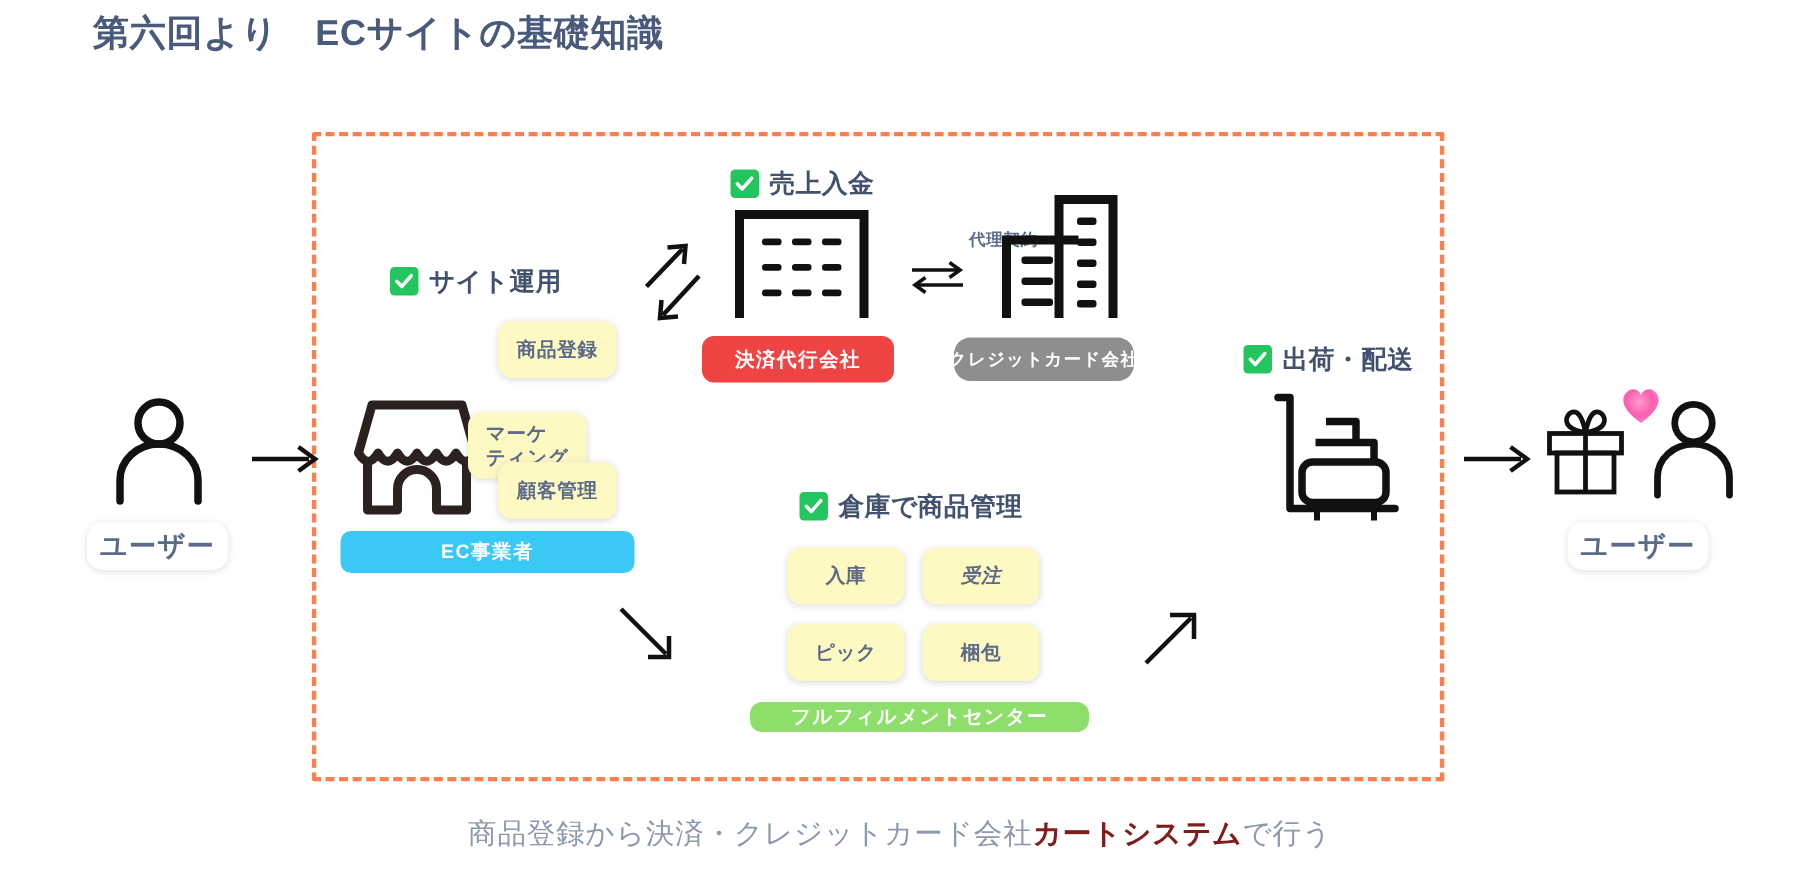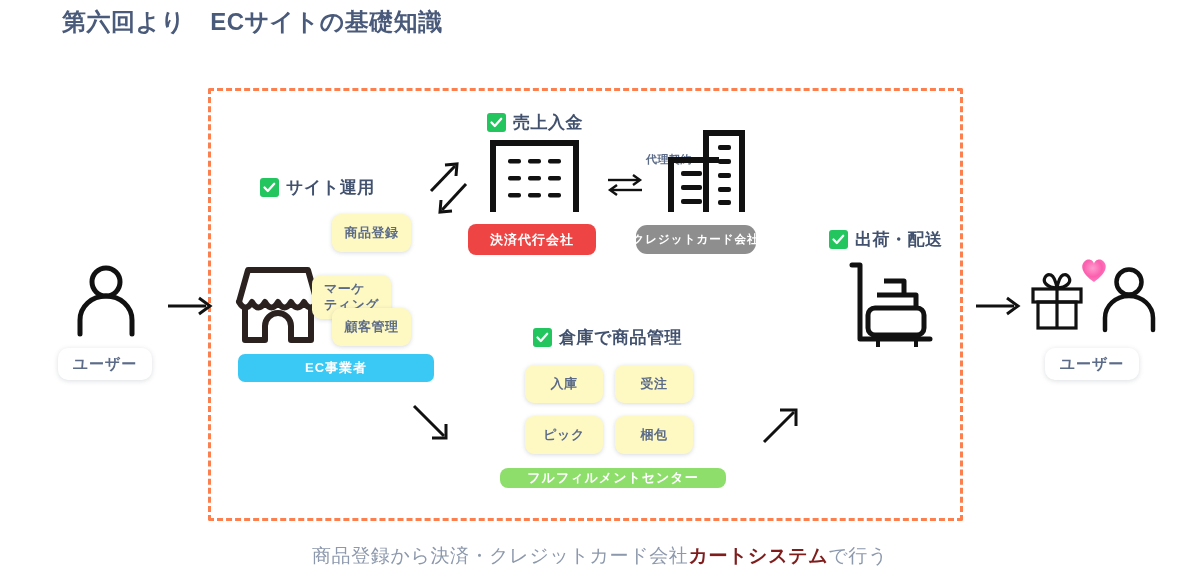--- a/index.html
+++ b/index.html
@@ -56,21 +56,21 @@
   .badge.navy{background:#ef4444;border-radius:8px;}
   .badge.gray{background:#8e8e8e;border-radius:8px;}
   .badge.green{background:#8ede6b;border-radius:8px;}
   .badge.purple{background:#ad8df2;}
 
   
   .user-pill{
     position:absolute;background:#ffffff;border-radius:10px;
     box-shadow:0 1px 5px rgba(80,90,110,.2);
     display:flex;align-items:center;justify-content:center;
-    font-size:15px;font-weight:bold;color:#5b6b88;letter-spacing:1px;
+    font-size:18px;font-weight:bold;color:#5b6b88;letter-spacing:1px;
   }
 
   .small-note{
     position:absolute;font-size:11px;font-weight:bold;color:#5b6b88;
     letter-spacing:.5px;white-space:nowrap;margin-left:48px;
   }
 
   
   .footer{
     position:absolute;left:0;top:543px;width:1200px;text-align:center;
@@ -119,21 +119,21 @@
       <path d="M8 40 q6.5 11 13 0 q6.5 11 13 0 q6.5 11 13 0 q6.5 11 13 0 q6.5 11 13 0 q6.5 11 13 0" fill="none" stroke="#2b2220" stroke-width="6" stroke-linejoin="round" stroke-linecap="round"></path>
       <path d="M14 47 L14 78 L34 78 L34 64 a13 13 0 0 1 26 0 L60 78 L80 78 L80 47" fill="none" stroke="#2b2220" stroke-width="6" stroke-linejoin="round" stroke-linecap="round"></path>
     </svg>
   </div>
 
   <div class="chip" style="left:332px;top:214px;width:79px;height:38px;">商品登録</div>
   <div class="chip" style="left:312px;top:259px;width:79px;height:44px;white-space:pre-line;margin-top:16px;">マーケ
 ティング</div>
   <div class="chip" style="left:332px;top:308px;width:79px;height:38px;">顧客管理</div>
 
-  <div class="badge cyan" style="left:238px;top:354px;width:196px;height:28px;">EC事業者</div>
+  <div class="badge cyan" style="left:227px;top:354px;width:196px;height:28px;">EC事業者</div>
 
   <div class="abs" style="left:428px;top:160px;">
     <svg width="44" height="58" viewBox="0 0 44 58">
       <line x1="3" y1="31" x2="27" y2="6" stroke="#111" stroke-width="3"></line>
       <path d="M17 5 L29 4 L28 16" fill="none" stroke="#111" stroke-width="3"></path>
       <line x1="38" y1="24" x2="14" y2="50" stroke="#111" stroke-width="3"></line>
       <path d="M24 51 L12 52 L13 40" fill="none" stroke="#111" stroke-width="3"></path>
     </svg>
   </div>
 
@@ -196,21 +196,21 @@
   <div class="chk-row" style="left:533px;top:326px;">
     <span class="chk">
       <svg width="13" height="11" viewBox="0 0 13 11">
           <path d="M1.5 5.5 L4.8 9 L11.2 1.8" fill="none" stroke="#fff" stroke-width="2.3" stroke-linecap="round" stroke-linejoin="round"></path>
         </svg>
     </span>
     <span class="chk-label">倉庫で商品管理</span>
   </div>
 
   <div class="chip" style="left:525px;top:365px;width:78px;height:38px;">入庫</div>
-  <div class="chip" style="left:615px;top:365px;width:78px;height:38px;">受注</div>
+  <div class="chip" style="left:615px;top:365px;width:78px;height:38px;font-style:italic;">受注</div>
   <div class="chip" style="left:525px;top:416px;width:78px;height:38px;">ピック</div>
   <div class="chip" style="left:615px;top:416px;width:78px;height:38px;">梱包</div>
 
   <div class="badge green" style="left:500px;top:468px;width:226px;height:20px;">フルフィルメントセンター</div>
 
   <div class="abs" style="left:410px;top:402px;">
     <svg width="44" height="44" viewBox="0 0 44 44">
       <line x1="4" y1="4" x2="34" y2="34" stroke="#111" stroke-width="3"></line>
       <path d="M22 36 L36 36 L36 22" fill="none" stroke="#111" stroke-width="3"></path>
     </svg>

